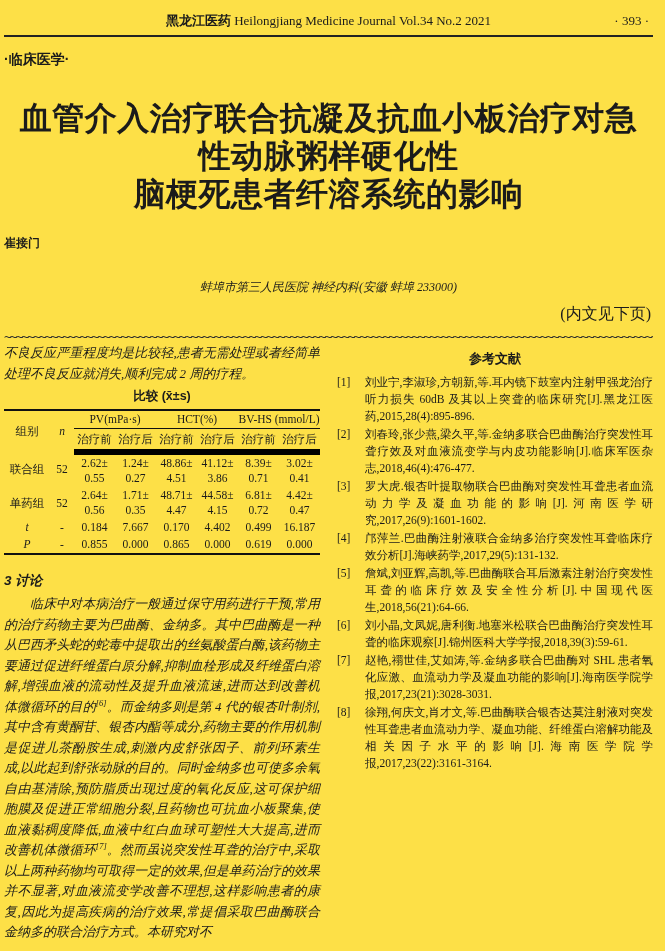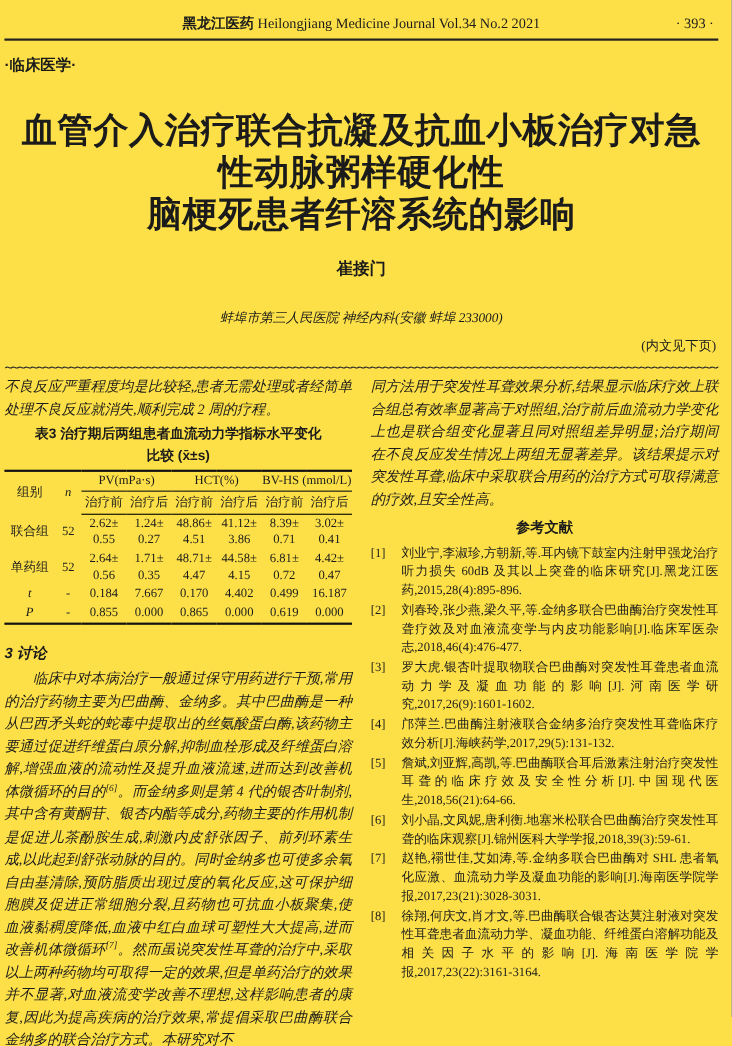--- a/index.html
+++ b/index.html
@@ -10,40 +10,40 @@
   }
   
   .journal-head{position:relative;text-align:center;font-size:13px;line-height:18px;}
   .journal-head .cn{font-weight:700;}
   .journal-head .en{font-weight:400;}
   .pageno{position:absolute;right:4px;top:0;font-size:13px;}
   .head-rule{border:none;border-top:2px solid #222;margin:5px 0 0 0;}
   .section-tag{font-weight:700;font-size:14px;margin-top:14px;font-family:"Liberation Sans","DejaVu Sans",sans-serif;}
   
   .title{margin-top:30px;text-align:center;font-weight:700;font-size:32px;line-height:38px;letter-spacing:.5px;}
-  .author{margin-top:22px;text-align:center;font-size:15px;font-weight:600;font-family:"Liberation Sans","DejaVu Sans",sans-serif;}
+  .author{margin-top:22px;font-size:12px;font-weight:600;font-family:"Liberation Sans","DejaVu Sans",sans-serif;}
   .affil{margin-top:27px;text-align:center;font-size:12px;font-style:italic;}
-  .cont-note{margin-top:8px;text-align:right;font-size:12px;padding-right:2px;}
+  .cont-note{margin-top:8px;text-align:right;font-size:16px;padding-right:2px;}
   
   .wavy{height:12px;overflow:hidden;white-space:nowrap;letter-spacing:-2px;
         font-family:"DejaVu Sans Mono","Liberation Mono",monospace;font-size:13px;color:#2c2c2c;margin-top:4px;}
   
   .body-cols{display:flex;gap:17px;margin-top:2px;}
   .col{flex:1;min-width:0;font-size:13px;line-height:20.5px;text-align:justify;}
   .col p{margin:0;font-style:italic;}
   .indent{text-indent:2em;}
   sup{font-size:8.5px;line-height:0;}
   
   .tbl-caption{font-weight:700;text-align:center;font-size:12.5px;line-height:20px;margin-top:2px;
                font-family:"Liberation Sans","DejaVu Sans",sans-serif;}
   table.stat{width:100%;border-collapse:collapse;margin-top:3px;font-size:11.5px;
              border-top:2px solid #111;border-bottom:2px solid #111;table-layout:fixed;}
   table.stat th,table.stat td{font-weight:400;text-align:center;vertical-align:middle;padding:1px 0;line-height:15px;}
   table.stat .grp{border-bottom:1px solid #111;}
-  table.stat tr.sub th{border-bottom:1px solid #000000;line-height:18px;}
+  table.stat tr.sub th{border-bottom:6px solid #000000;line-height:18px;}
   table.stat col.c-name{width:46px;} table.stat col.c-n{width:24px;}
   td.val,th.val{word-break:normal;}
   .it{font-style:italic;}
   .sec-head{font-weight:700;font-size:13.5px;margin-top:16px;margin-bottom:3px;
             font-family:"Liberation Sans","DejaVu Sans",sans-serif;line-height:20px;font-style:italic;}
   
   .ref-head{text-align:center;font-weight:700;font-size:13px;margin:6px 0 4px 0;
             font-family:"Liberation Sans","DejaVu Sans",sans-serif;}
   ul.refs{list-style:none;margin:0;padding:0;font-size:11.5px;line-height:17px;}
   ul.refs li{display:flex;margin:0 0 1px 0;}
@@ -71,21 +71,20 @@
   <div class="cont-note">(内文见下页)</div>
 
   <div class="wavy">~~~~~~~~~~~~~~~~~~~~~~~~~~~~~~~~~~~~~~~~~~~~~~~~~~~~~~~~~~~~~~~~~~~~~~~~~~~~~~~~~~~~~~~~~~~~~~~~~~~~~~~~~~~~~~~~~~~~~~~~~~~~~~~~~~~~~~~~~~~~~~~~~~~~~~~~~~~~~~~~~~~~~~~~~~~~~~~~~~~~~~~~~~~~~~~~~~~~~~~~~~~~~~~~~~~~~~~~~~~~~~~~~~~~~~~~~~~~~~~~~~~~~~~~~~~~~~~~~~~~~~~~~~~~~~~~~~~~~~~~~~~~~~~~~~~~~~~~~~~~</div>
 
   <div class="body-cols">
 
     <div class="col">
       <p>不良反应严重程度均是比较轻,患者无需处理或者经简单处理不良反应就消失,顺利完成 2 周的疗程。</p>
 
       <div class="tbl-caption">
-        <div>表3  治疗期后两组患者血流动力学指标水平变化</div>
         <div>比较 (x̄±s)</div>
       </div>
 
       <table class="stat">
         <colgroup>
           <col class="c-name">
             <col class="c-n">
             <col>
             <col>
             <col>
@@ -152,21 +151,20 @@
             <td>0.000</td>
           </tr>
         </tbody>
       </table>
 
       <div class="sec-head">3  讨论</div>
       <p class="indent">临床中对本病治疗一般通过保守用药进行干预,常用的治疗药物主要为巴曲酶、金纳多。其中巴曲酶是一种从巴西矛头蛇的蛇毒中提取出的丝氨酸蛋白酶,该药物主要通过促进纤维蛋白原分解,抑制血栓形成及纤维蛋白溶解,增强血液的流动性及提升血液流速,进而达到改善机体微循环的目的<sup>[6]</sup>。而金纳多则是第 4 代的银杏叶制剂,其中含有黄酮苷、银杏内酯等成分,药物主要的作用机制是促进儿茶酚胺生成,刺激内皮舒张因子、前列环素生成,以此起到舒张动脉的目的。同时金纳多也可使多余氧自由基清除,预防脂质出现过度的氧化反应,这可保护细胞膜及促进正常细胞分裂,且药物也可抗血小板聚集,使血液黏稠度降低,血液中红白血球可塑性大大提高,进而改善机体微循环<sup>[7]</sup>。然而虽说突发性耳聋的治疗中,采取以上两种药物均可取得一定的效果,但是单药治疗的效果并不显著,对血液流变学改善不理想,这样影响患者的康复,因此为提高疾病的治疗效果,常提倡采取巴曲酶联合金纳多的联合治疗方式。本研究对不</p>
     </div>
 
     <div class="col">
-      <p>同方法用于突发性耳聋效果分析,结果显示临床疗效上联合组总有效率显著高于对照组,治疗前后血流动力学变化上也是联合组变化显著且同对照组差异明显;治疗期间在不良反应发生情况上两组无显著差异。该结果提示对突发性耳聋,临床中采取联合用药的治疗方式可取得满意的疗效,且安全性高。</p>
 
       <div class="ref-head">参考文献</div>
 
       <ul class="refs">
         <li>
             <span class="ref-num">[1]</span>
             <span class="ref-text">刘业宁,李淑珍,方朝新,等.耳内镜下鼓室内注射甲强龙治疗听力损失 60dB 及其以上突聋的临床研究[J].黑龙江医药,2015,28(4):895-896.</span>
           </li>
         <li>
             <span class="ref-num">[2]</span>

